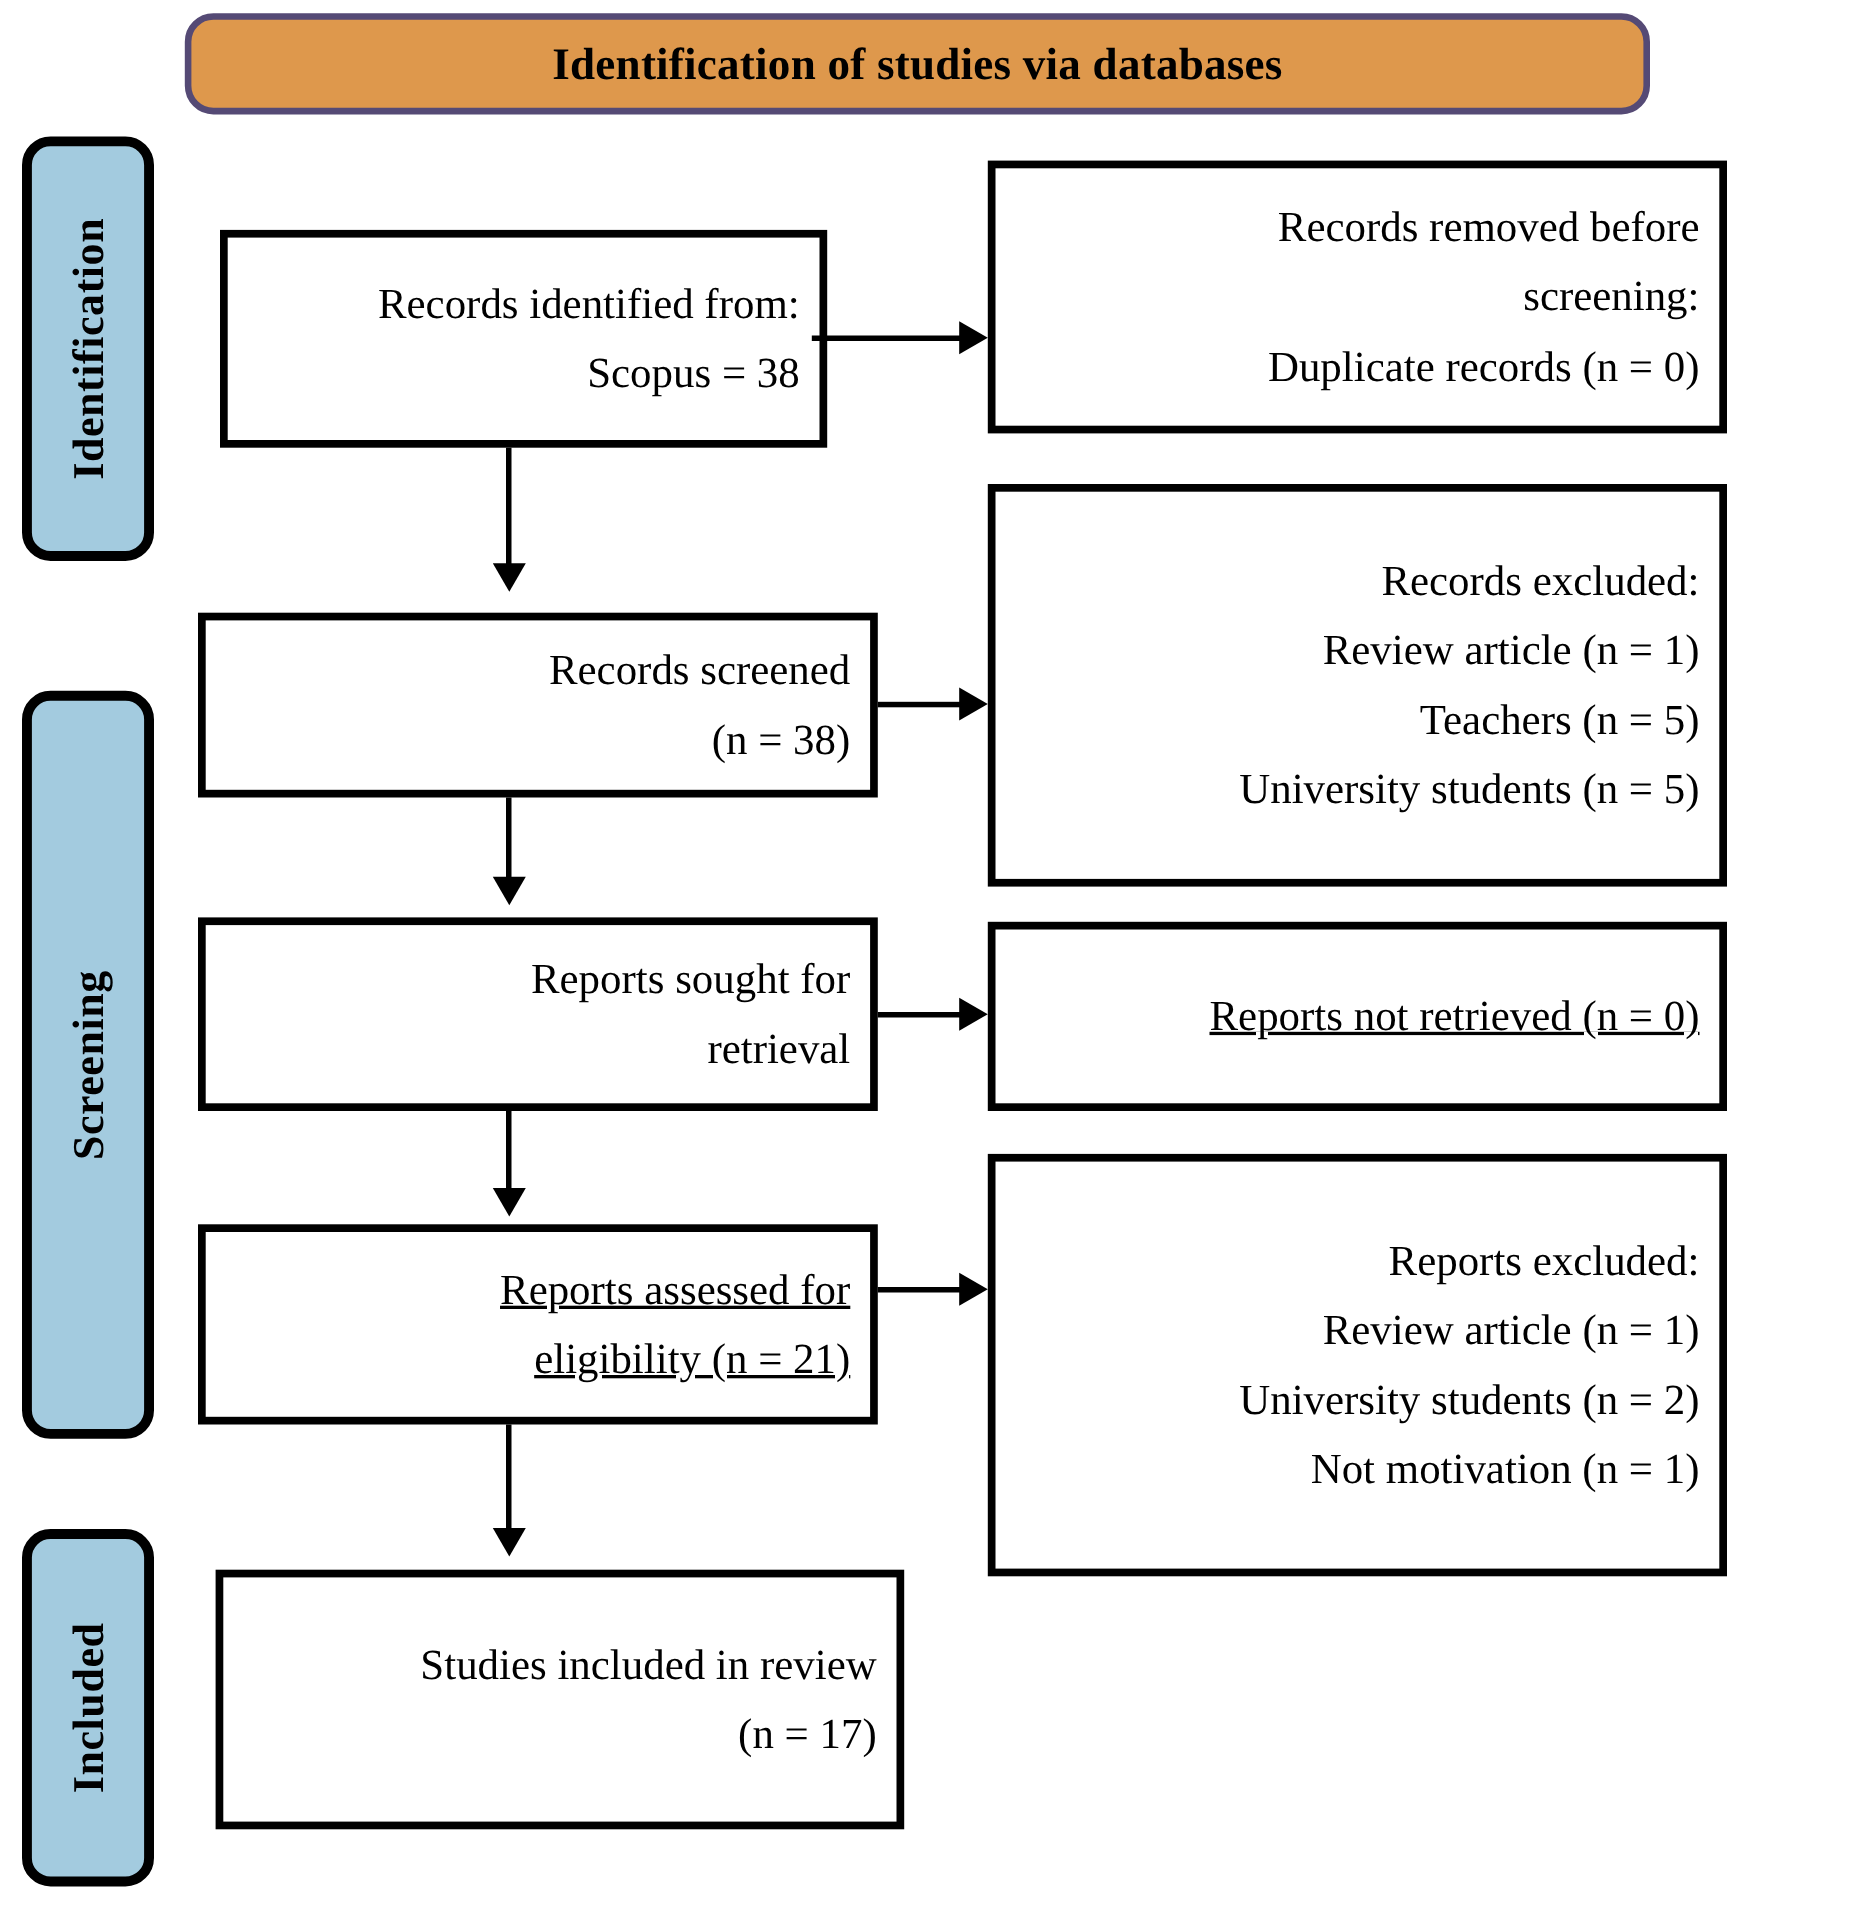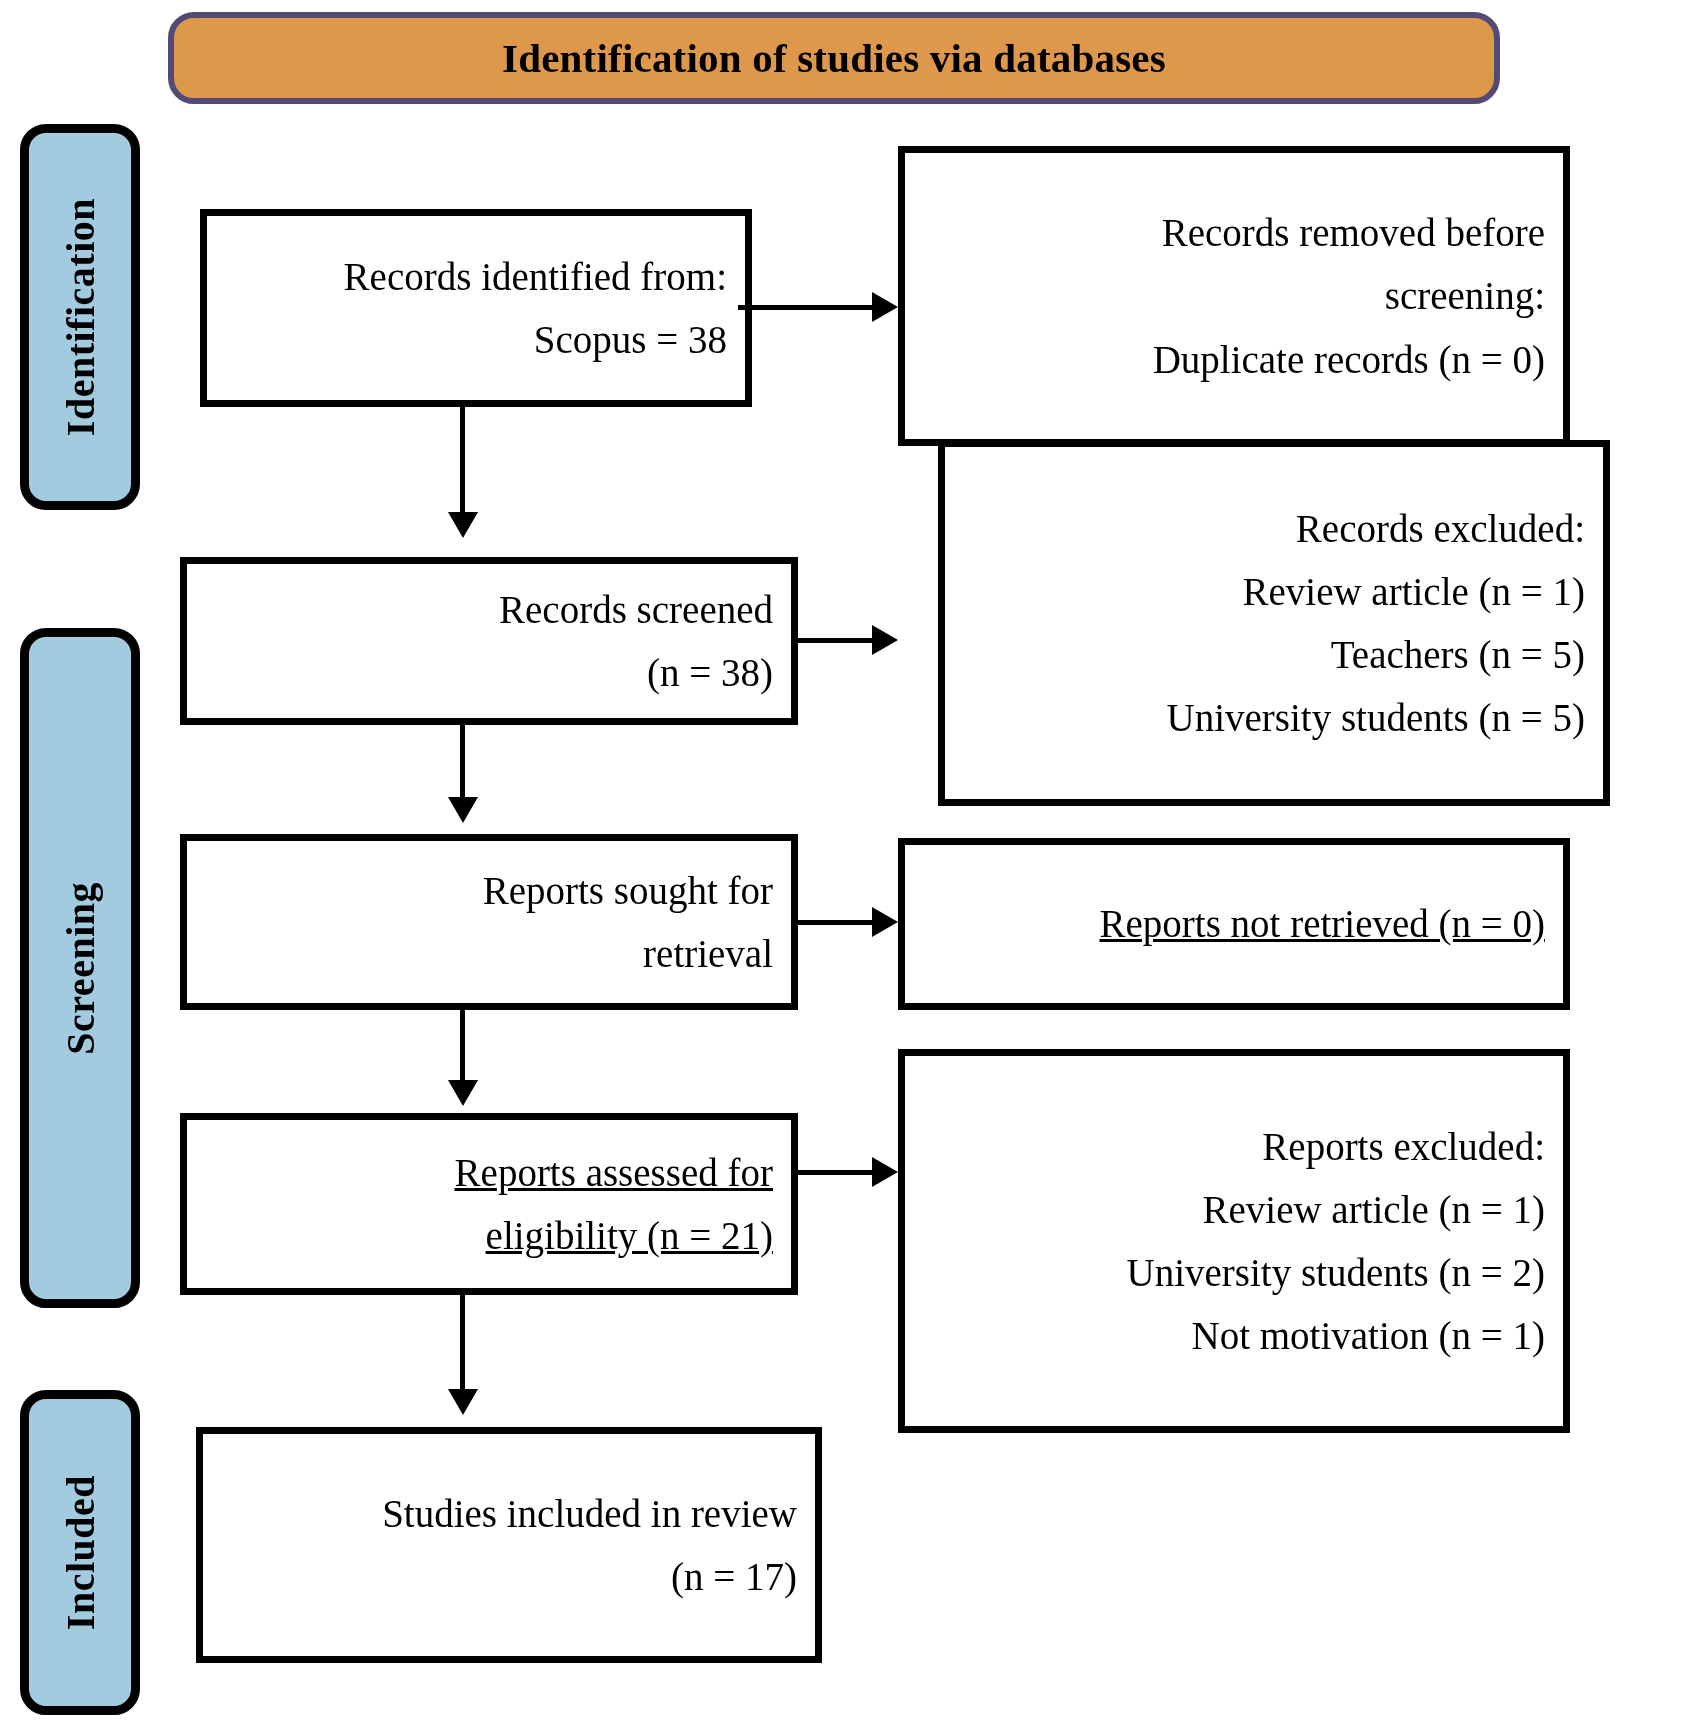--- a/index.html
+++ b/index.html
@@ -151,27 +151,27 @@
   <div class="flow-box" style="left:180px; top:1113px; width:618px; height:182px;text-decoration:underline;">
     <span class="line">Reports assessed for</span>
     <span class="line">eligibility (n = 21)</span>
   </div>
 
   <div class="flow-box" style="left:196px; top:1427px; width:626px; height:236px;">
     <span class="line">Studies included in review</span>
     <span class="line">(n = 17)</span>
   </div>
 
-  <div class="flow-box" style="left:898px; top:146px; width:672px; height:300px;">
+  <div class="flow-box" style="left:898px; top:146px; width:672px; height:248px;">
     <span class="line"><span>Records removed </span><span class="italic">before</span></span>
     <span class="line"><span class="italic">screening</span><span>:</span></span>
     <span class="line">Duplicate records (n = 0)</span>
   </div>
 
-  <div class="flow-box" style="left:898px; top:440px; width:672px; height:366px;margin-left:40px;">
+  <div class="flow-box" style="left:898px; top:440px; width:672px; height:366px;">
     <span class="line">Records excluded:</span>
     <span class="line">Review article (n = 1)</span>
     <span class="line">Teachers (n = 5)</span>
     <span class="line">University students (n = 5)</span>
   </div>
 
   <div class="flow-box" style="left:898px; top:838px; width:672px; height:172px;text-decoration:underline;">
     <span class="line">Reports not retrieved (n = 0)</span>
   </div>
 

